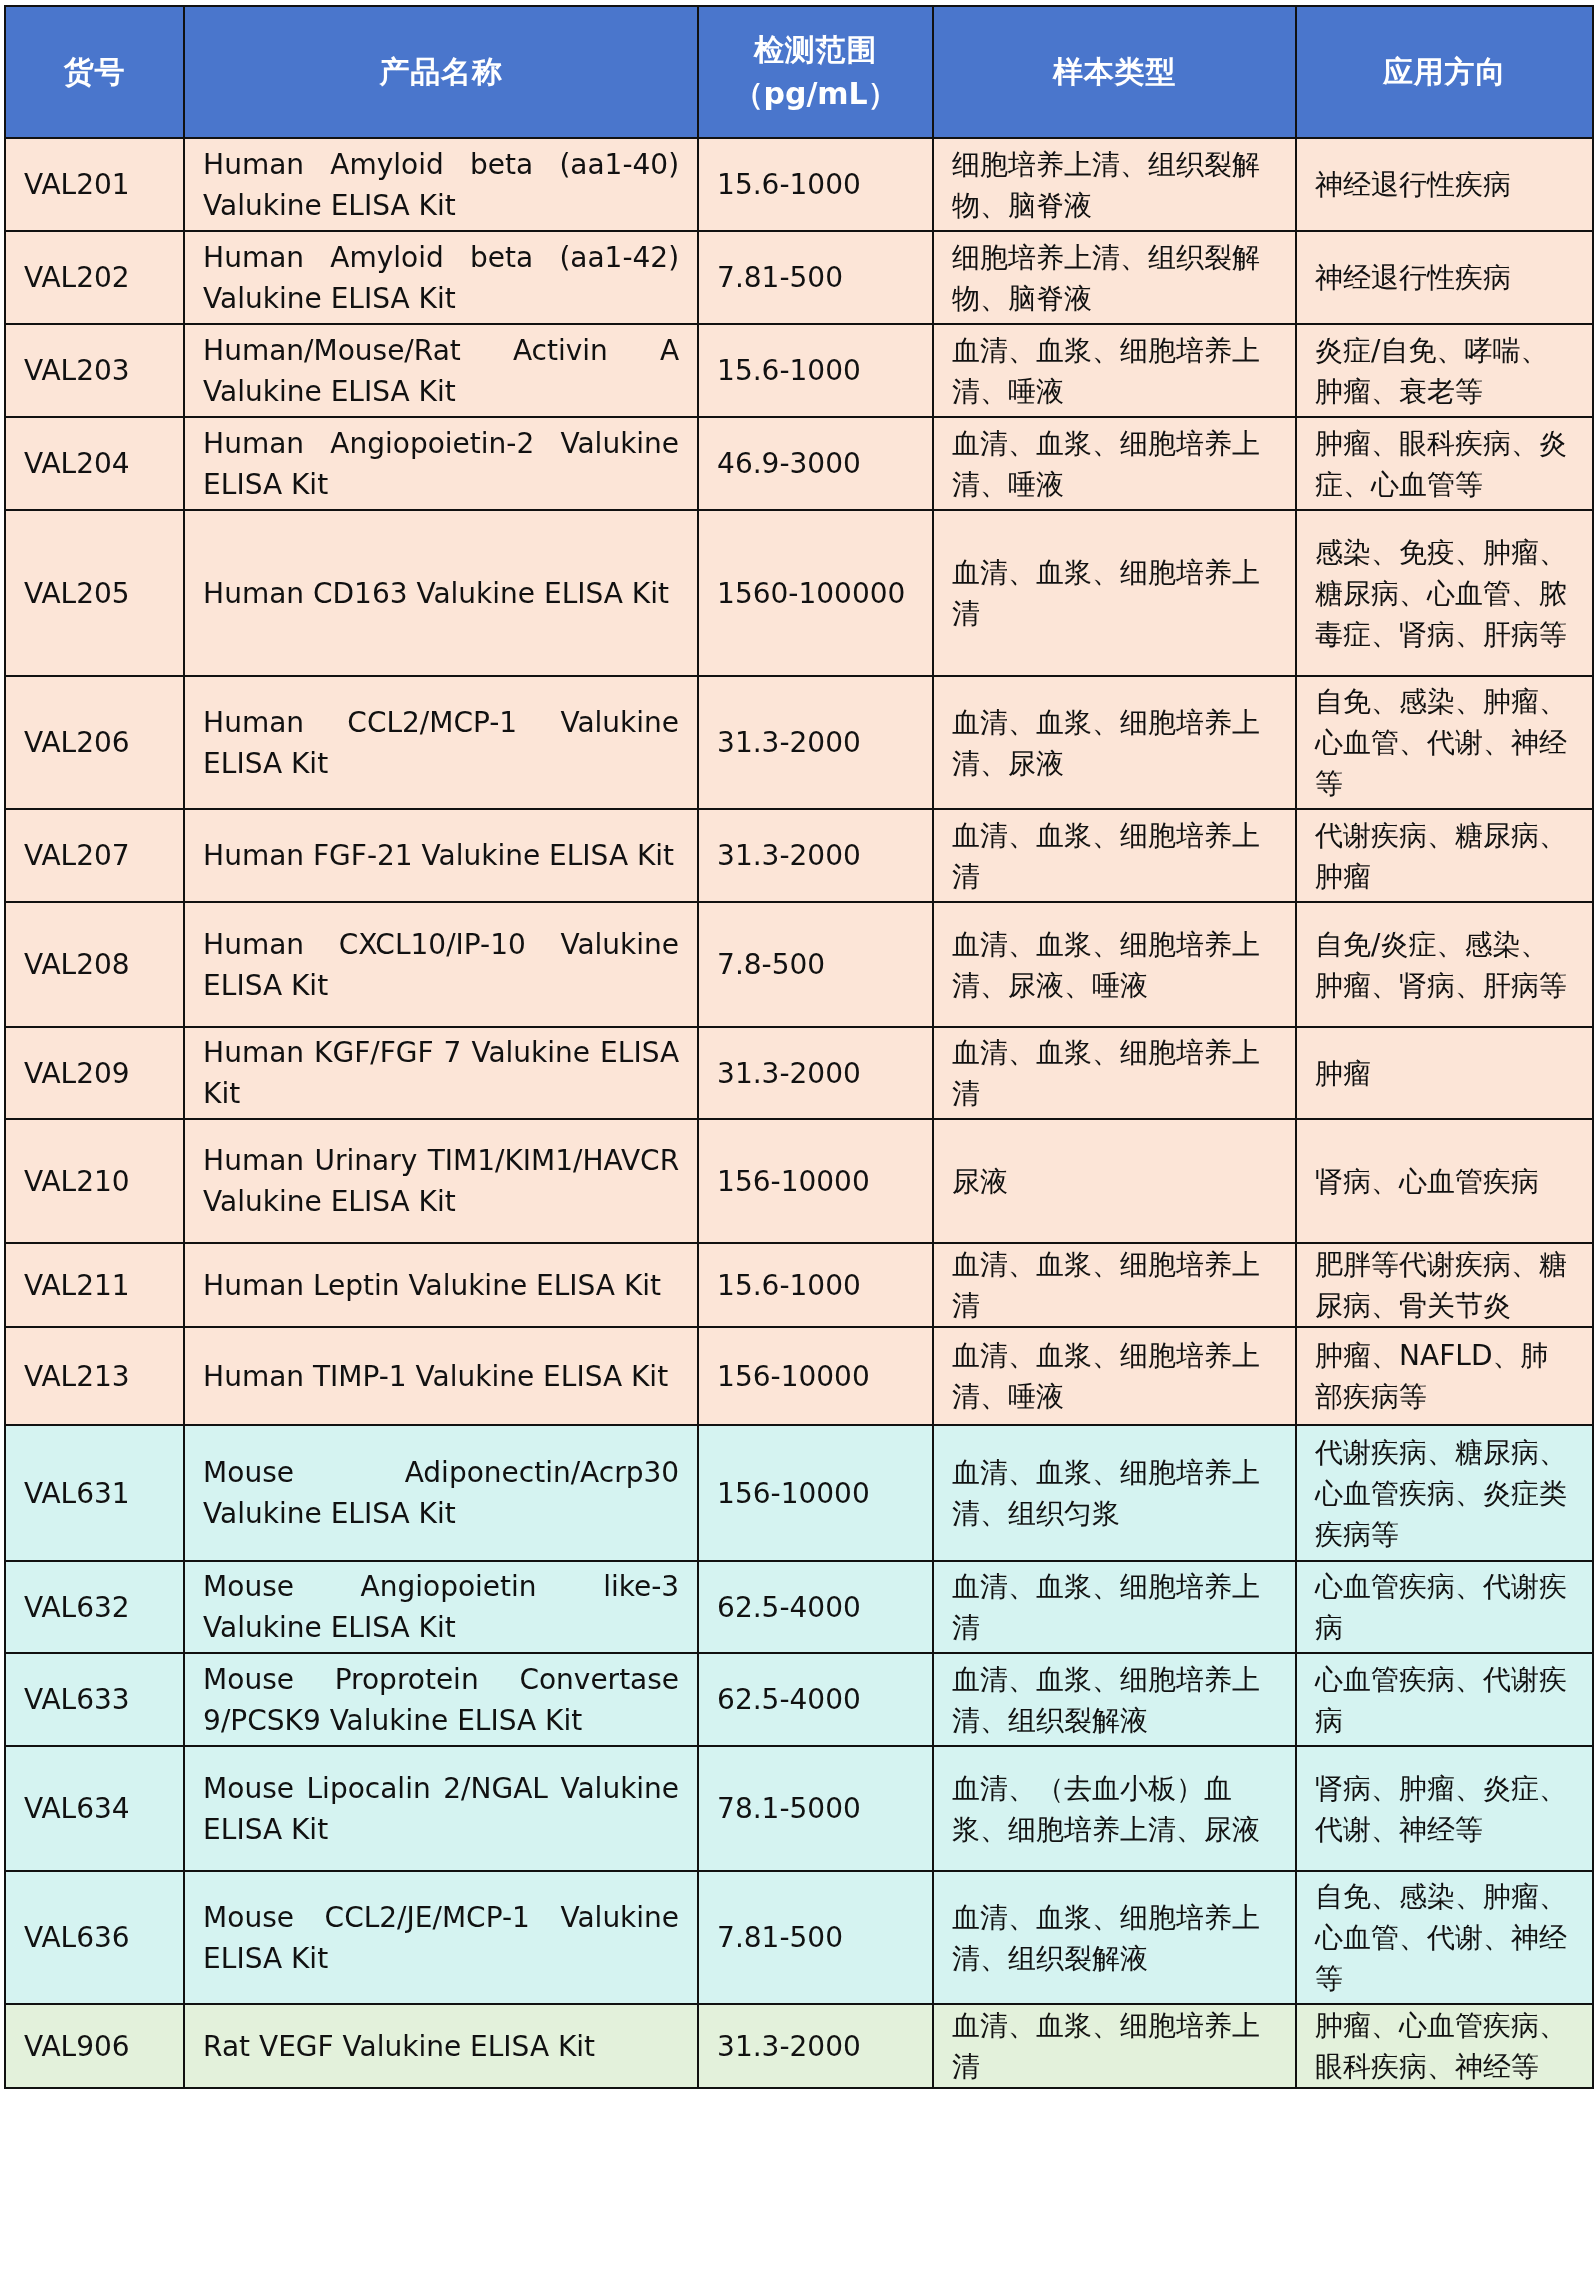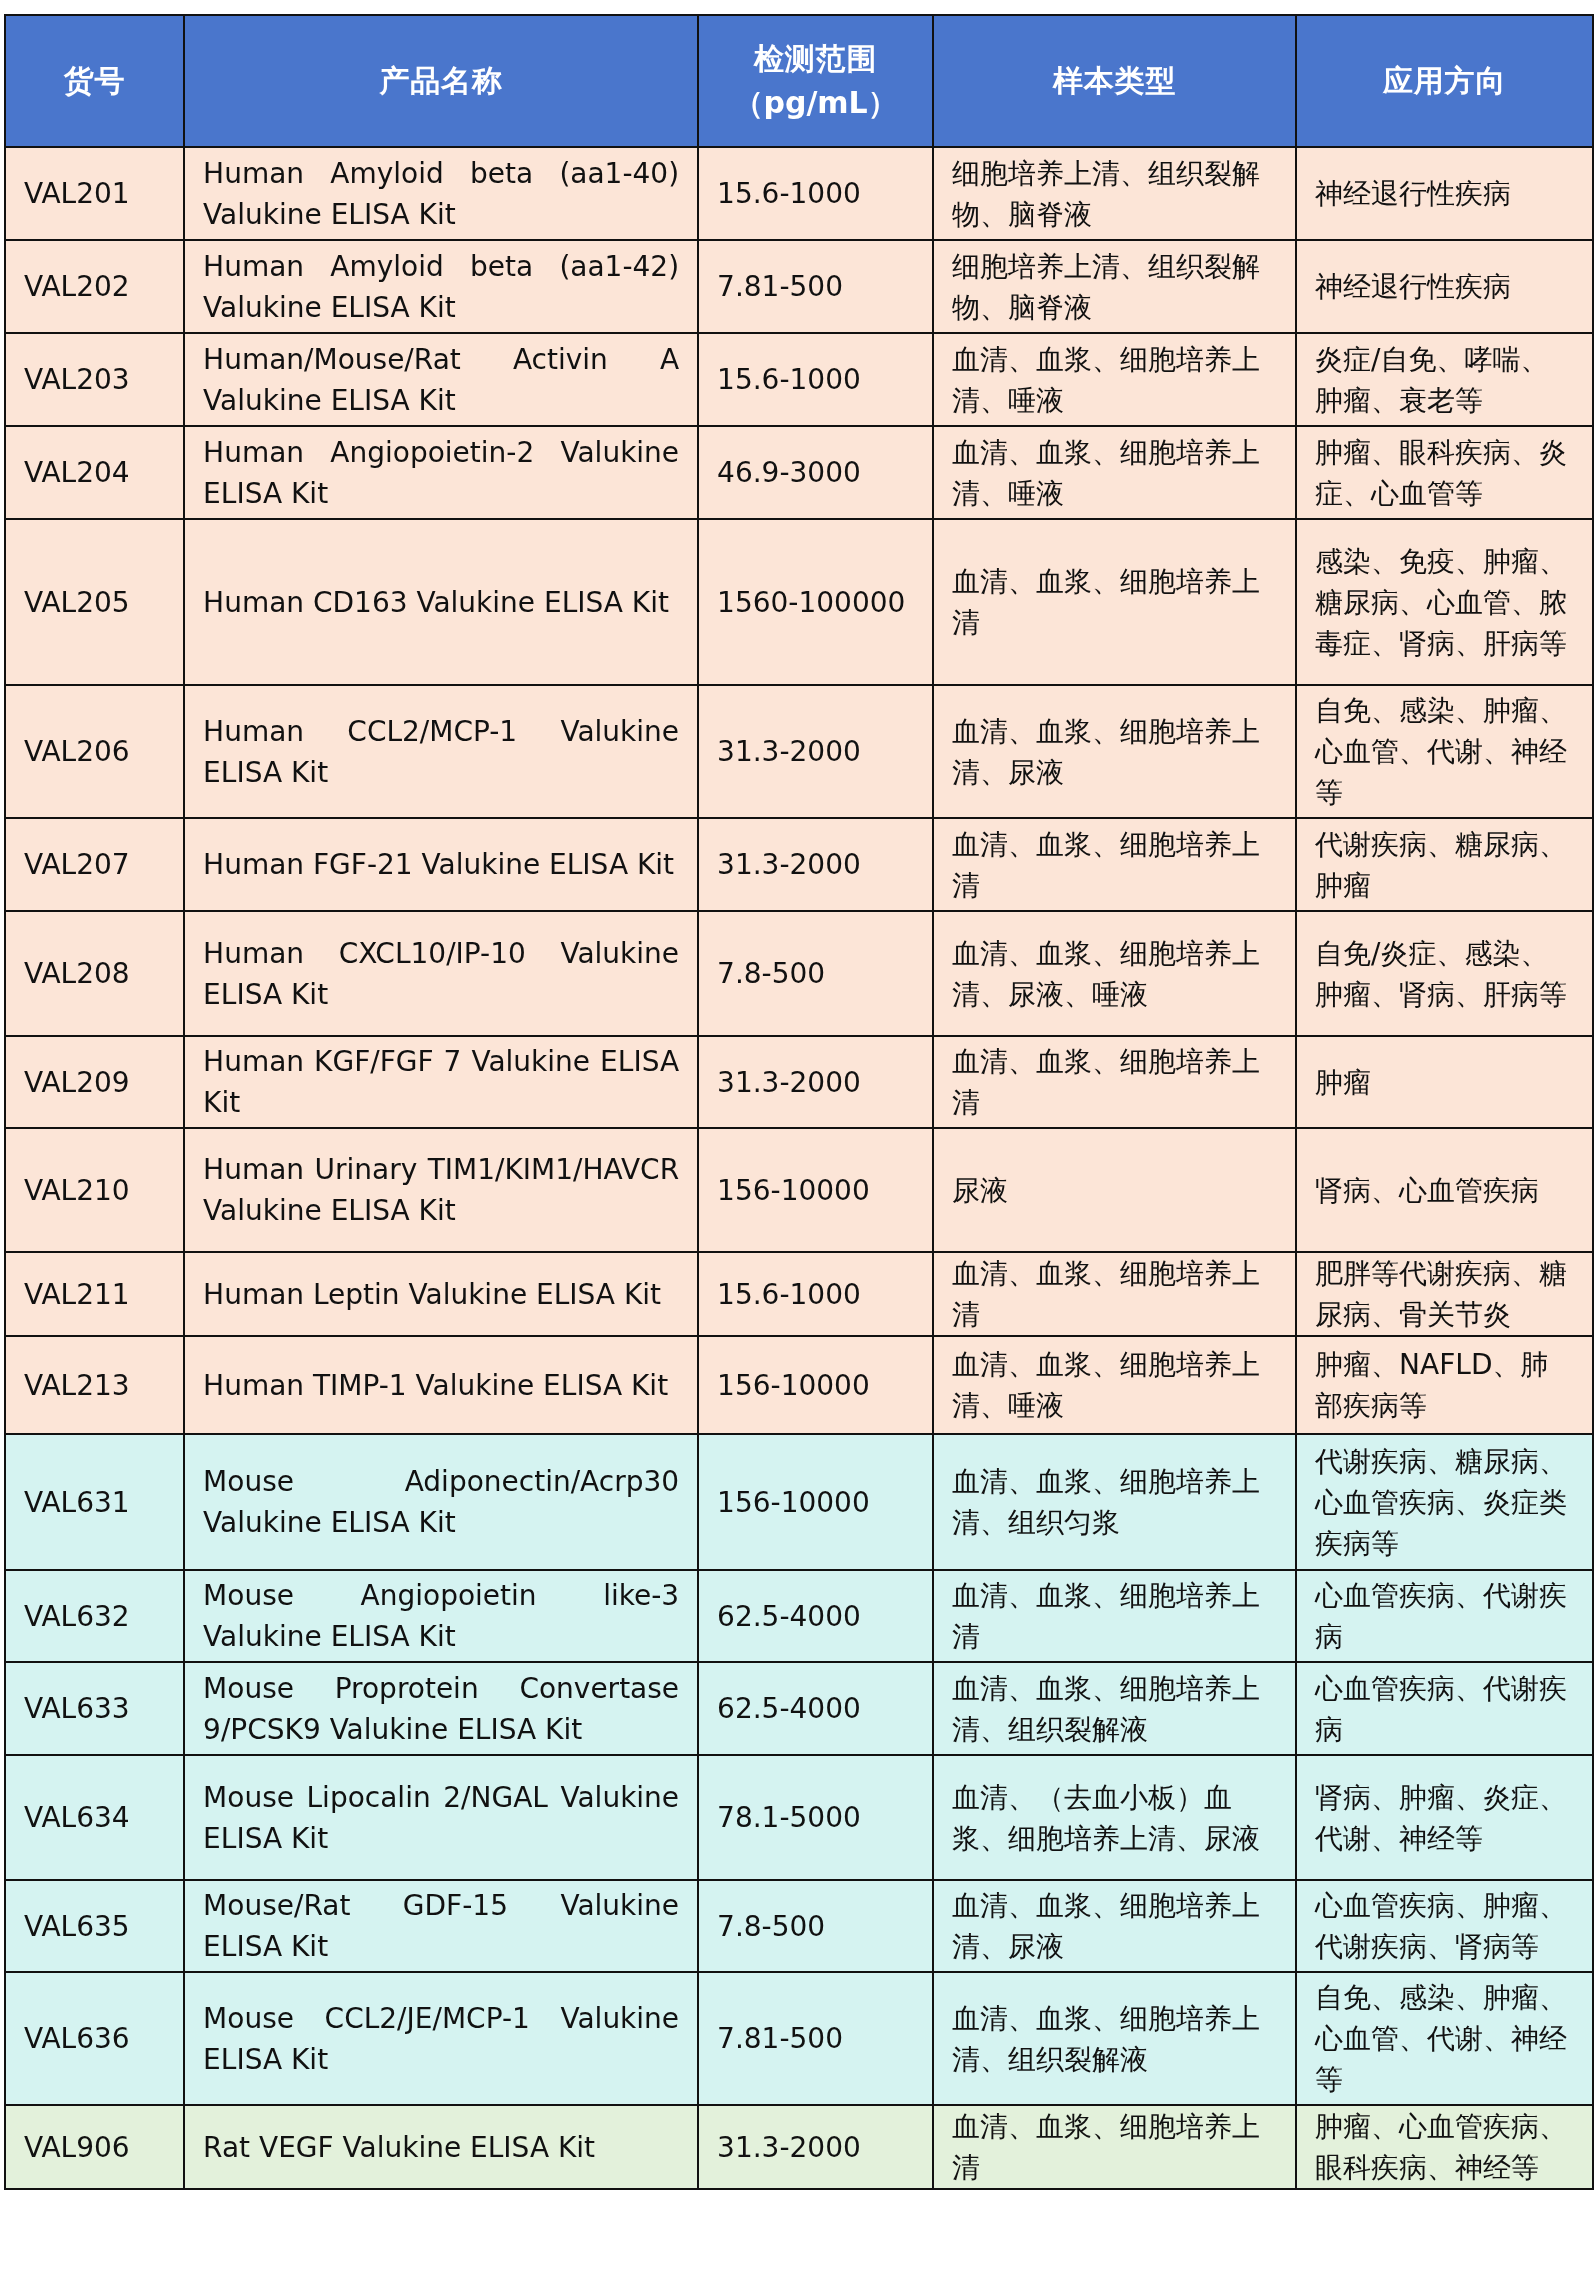--- a/index.html
+++ b/index.html
@@ -1,19 +1,19 @@
 <!DOCTYPE html>
 <html style="font-size:13px"><head>
 <meta charset="utf-8">
 <style>
   html, body { margin: 0; padding: 0; background: #ffffff; }
   body { width: 1596px; height: 2295px; position: relative; overflow: hidden;
          font-family: "DejaVu Sans", "Liberation Sans", sans-serif; }
   table.kit-table {
-    position: absolute; left: 4.1px; top: 14px;
+    position: absolute; left: 4.1px; top: 5px;
     border-collapse: collapse; table-layout: fixed;
     width: 1588px;
   }
   table.kit-table td, table.kit-table th {
     border: 2.5px solid #111111;
     padding: 0 18px;
     vertical-align: middle;
     box-sizing: border-box;
     color: #111111;
     font-size: 28px;
@@ -161,27 +161,20 @@
       <td>血清、血浆、细胞培养上清、组织裂解液</td>
       <td>心血管疾病、代谢疾病</td>
     </tr>
     <tr class="grp-mouse" style="height:125px">
       <td class="col-id">VAL634</td>
       <td class="col-name">Mouse Lipocalin 2/NGAL Valukine ELISA Kit</td>
       <td>78.1-5000</td>
       <td>血清、（去血小板）血浆、细胞培养上清、尿液</td>
       <td>肾病、肿瘤、炎症、代谢、神经等</td>
     </tr>
-    <tr class="grp-mouse" style="height:92px">
-      <td class="col-id">VAL635</td>
-      <td class="col-name">Mouse/Rat GDF-15 Valukine ELISA Kit</td>
-      <td>7.8-500</td>
-      <td>血清、血浆、细胞培养上清、尿液</td>
-      <td>心血管疾病、肿瘤、代谢疾病、肾病等</td>
-    </tr>
     <tr class="grp-mouse" style="height:133px">
       <td class="col-id">VAL636</td>
       <td class="col-name">Mouse CCL2/JE/MCP-1 Valukine ELISA Kit</td>
       <td>7.81-500</td>
       <td>血清、血浆、细胞培养上清、组织裂解液</td>
       <td>自免、感染、肿瘤、心血管、代谢、神经等</td>
     </tr>
     <tr class="grp-rat" style="height:76px">
       <td class="col-id">VAL906</td>
       <td class="col-name">Rat VEGF Valukine ELISA Kit</td>

